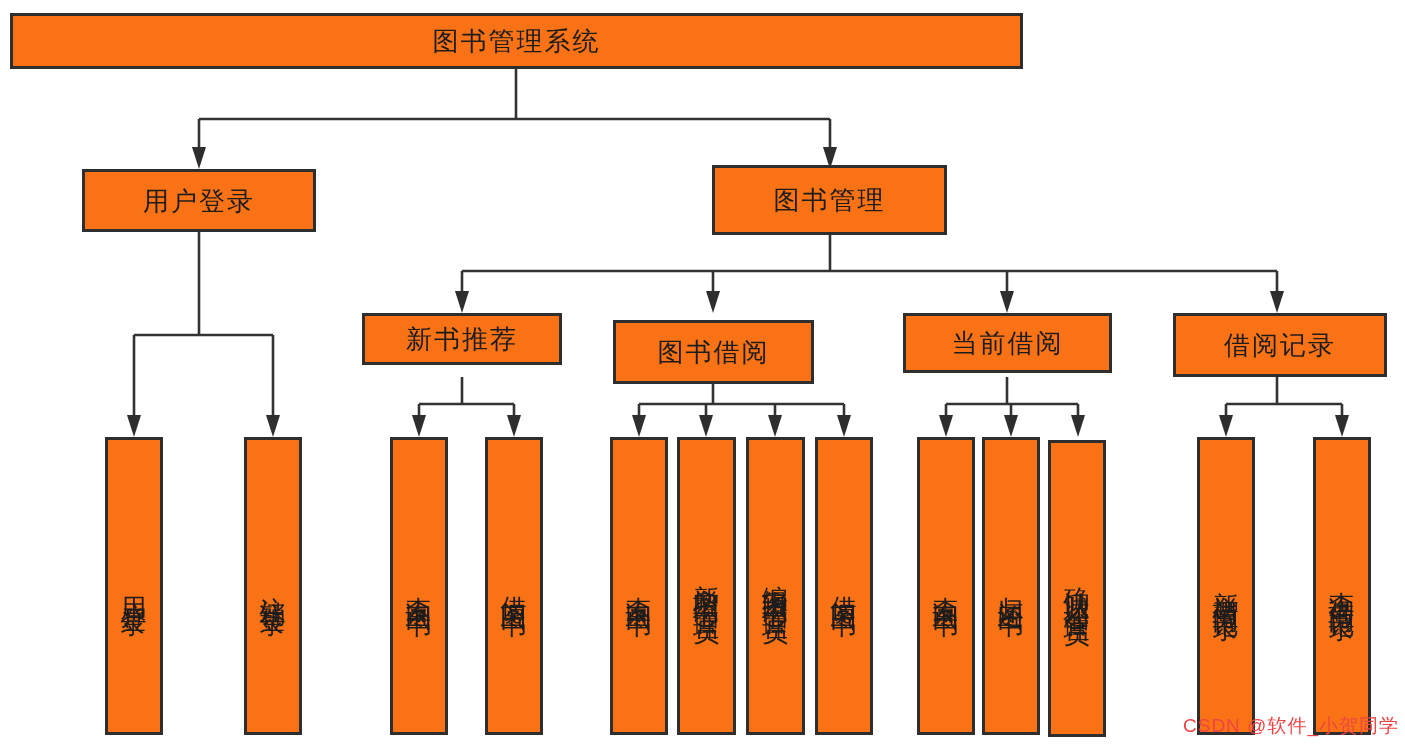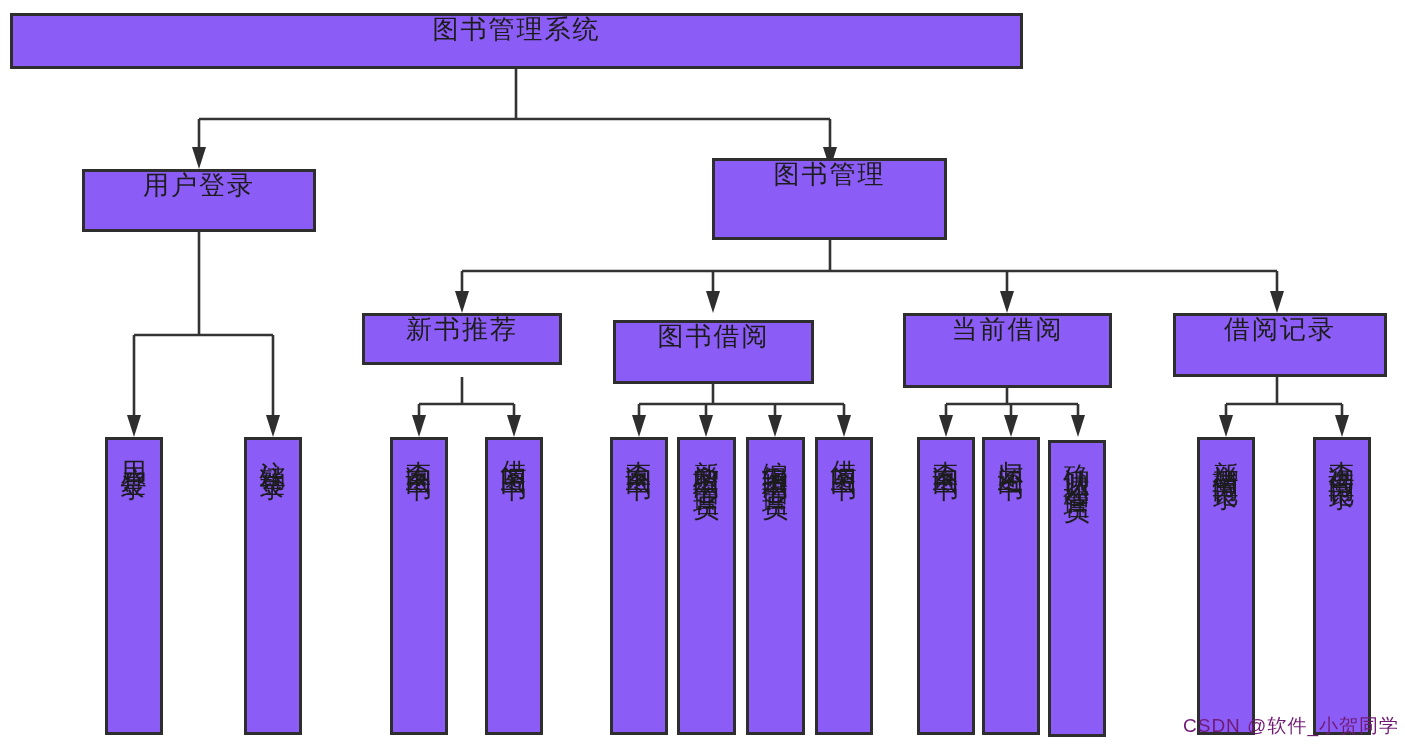--- a/index.html
+++ b/index.html
@@ -1,35 +1,35 @@
 <!DOCTYPE html>
 <html><head>
 <meta charset="utf-8">
 <style>
   html,body{margin:0;padding:0;background:#ffffff;}
   .canvas{
     position:relative;width:1405px;height:747px;background:#ffffff;overflow:hidden;
     font-family:"Liberation Sans",sans-serif;color:#1c1c1c;
   }
   .box{
-    position:absolute;box-sizing:border-box;background:#8b5cf6;
-    border:3px solid #2e2e2e;display:flex;align-items:flex-start;justify-content:center;
+    position:absolute;box-sizing:border-box;background:#f97316;
+    border:3px solid #2e2e2e;display:flex;align-items:center;justify-content:center;
     z-index:2;
   }
   .box .lbl{font-size:26px;letter-spacing:2px;color:#1c1c1c;line-height:1;white-space:nowrap;}
   .box.v .lbl{
     writing-mode:vertical-rl;text-orientation:mixed;
     letter-spacing:5px;white-space:normal;
   }
   svg.connectors{position:absolute;left:0;top:0;z-index:1;}
   svg.connectors path{stroke:#333333;stroke-width:2.6;fill:none;}
   svg.connectors polygon{fill:#2e2e2e;stroke:none;}
   .watermark{
     position:absolute;left:1183px;top:713px;z-index:3;
-    font-size:19px;color:#701a75;letter-spacing:1px;white-space:nowrap;
+    font-size:19px;color:#ef4444;letter-spacing:1px;white-space:nowrap;
   }
 </style>
 </head>
 <body>
 
 <div class="canvas">
 
   <svg class="connectors" width="1405" height="747" viewBox="0 0 1405 747">
 
     <g>
@@ -80,31 +80,31 @@
     </g>
   </svg>
 
   <div class="box h" style="left:10px;top:13px;width:1013px;height:56px">
     <span class="lbl">图书管理系统</span>
   </div>
 
   <div class="box h" style="left:82px;top:169px;width:234px;height:63px">
     <span class="lbl">用户登录</span>
   </div>
-  <div class="box h" style="left:712px;top:158px;width:235px;height:82px">
+  <div class="box h" style="left:712px;top:165px;width:235px;height:70px">
     <span class="lbl">图书管理</span>
   </div>
 
   <div class="box h" style="left:362px;top:313px;width:200px;height:52px">
     <span class="lbl">新书推荐</span>
   </div>
   <div class="box h" style="left:613px;top:320px;width:201px;height:64px">
     <span class="lbl">图书借阅</span>
   </div>
-  <div class="box h" style="left:903px;top:313px;width:209px;height:75px">
+  <div class="box h" style="left:903px;top:313px;width:209px;height:60px">
     <span class="lbl">当前借阅</span>
   </div>
   <div class="box h" style="left:1173px;top:313px;width:214px;height:64px">
     <span class="lbl">借阅记录</span>
   </div>
 
   <div class="box v" style="left:105px;top:437px;width:58px;height:298px">
     <span class="lbl">用户登录</span>
   </div>
   <div class="box v" style="left:244px;top:437px;width:58px;height:298px">

